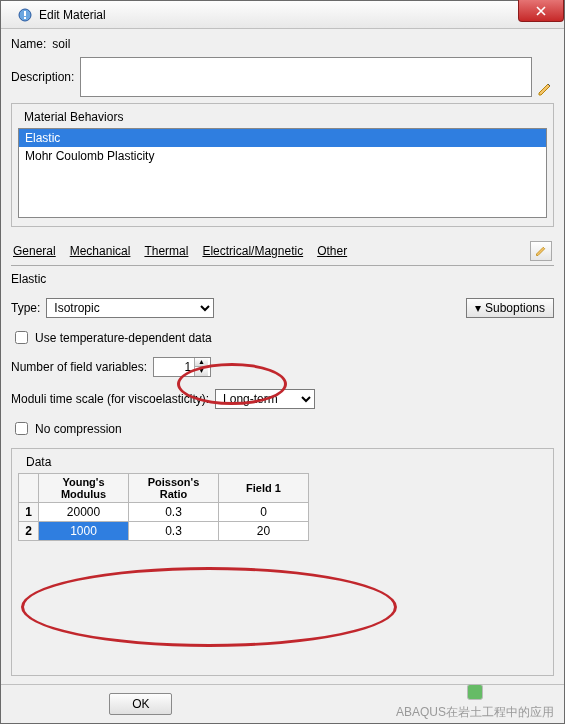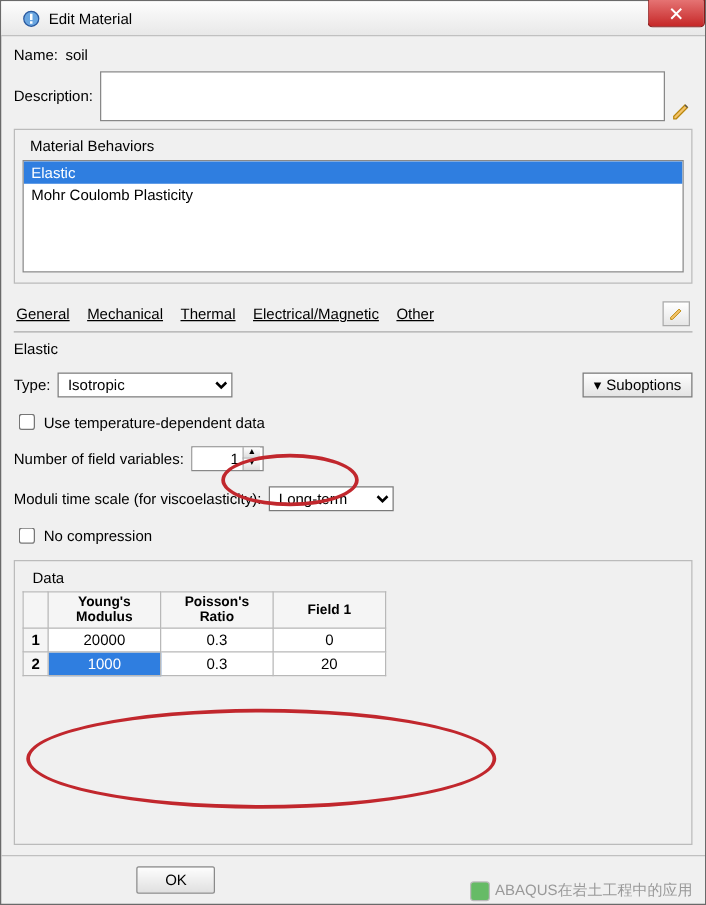--- a/index.html
+++ b/index.html
@@ -19,38 +19,38 @@
 .behaviors-list { border: 1px solid #888; background: #fff; height: 90px; overflow: auto; }
 .behaviors-list .item { padding: 2px 6px; cursor: pointer; }
 .behaviors-list .item.selected { background: #2f7ee0; color: #fff; }
 .menubar { display: flex; gap: 14px; border-bottom: 1px solid #aaa; padding: 4px 2px; margin-top: 4px; align-items: center; }
 .menubar .menu { text-decoration: underline; cursor: pointer; }
 .menubar .spacer { flex: 1; }
 .iconbtn { width: 22px; height: 20px; border: 1px solid #aaa; background: linear-gradient(#fff,#e6e6e6); display: flex; align-items: center; justify-content: center; cursor: pointer; }
 .section-title { margin: 6px 0; }
 .form-row { display: flex; align-items: center; margin: 6px 0; gap: 6px; flex-wrap: wrap; }
 select, input[type=text] { border: 1px solid #7a7a7a; background: #fff; height: 20px; padding: 0 3px; }
-.combo { width: 140px; }
+.combo { width: 168px; }
 .suboptions { margin-left: auto; border: 1px solid #7a7a7a; background: linear-gradient(#fdfdfd,#e4e4e4); padding: 2px 8px; cursor: pointer; display: flex; align-items: center; gap: 4px; }
 .chk { display: flex; align-items: center; gap: 4px; margin: 4px 0; }
 .spinner-wrap { display: flex; align-items: center; border: 1px solid #888; height: 20px; width: 58px; background: #fff; }
 .spinner-wrap input { border: none; width: 40px; text-align: right; height: 18px; outline: none; }
 .spinner-btns { display: flex; flex-direction: column; width: 14px; }
 .spinner-btns div { height: 9px; background: linear-gradient(#fff,#ddd); border-left: 1px solid #aaa; font-size: 7px; line-height: 7px; text-align: center; cursor: pointer; }
 .spinner-btns div:first-child { border-bottom: 1px solid #aaa; }
 .data-fieldset { border: 1px solid #bbb; padding: 6px; margin-top: 6px; flex: 1; position: relative; }
 .data-fieldset .legend { font-size: 12px; margin: -12px 0 4px 4px; display: inline-block; background: #f0f0f0; padding: 0 4px; }
 table { border-collapse: collapse; background: #fff; }
 th, td { border: 1px solid #b8b8b8; padding: 2px 4px; text-align: center; }
 th { background: #f5f5f5; font-weight: bold; width: 90px; font-size: 11px; }
 .rowhead { background: #f5f5f5; width: 20px; font-weight: bold; }
 td.sel { background: #2f7ee0; color: #fff; }
 .footer { border-top: 1px solid #c0c0c0; padding: 8px; display: flex; justify-content: center; gap: 200px; align-items: center; }
 .btn { border: 1px solid #8a8a8a; background: linear-gradient(#fdfdfd,#e0e0e0); padding: 3px 22px; cursor: pointer; border-radius: 2px; margin-left: 37px; }
-.watermark { position: absolute; right: 10px; bottom: 2px; color: #999; font-size: 11px; display: flex; align-items: center; gap: 4px; }
+.watermark { position: absolute; right: 10px; bottom: 2px; color: #999; font-size: 11px; display: flex; align-items: center; gap: 4px; flex-direction: column; }
 .wm-ico { width: 16px; height: 16px; border: 1px solid #bbb; border-radius: 3px; background: #6b6; display: inline-block; }
 .red-ellipse { position: absolute; border: 3px solid #c1272d; border-radius: 50%; pointer-events: none; }
 .el1 { width: 110px; height: 42px; left: 176px; top: 362px; }
 .el2 { width: 376px; height: 80px; left: 20px; top: 566px; }
 </style>
 </head>
 <body>
 
 <div class="window">
   <div class="titlebar">

